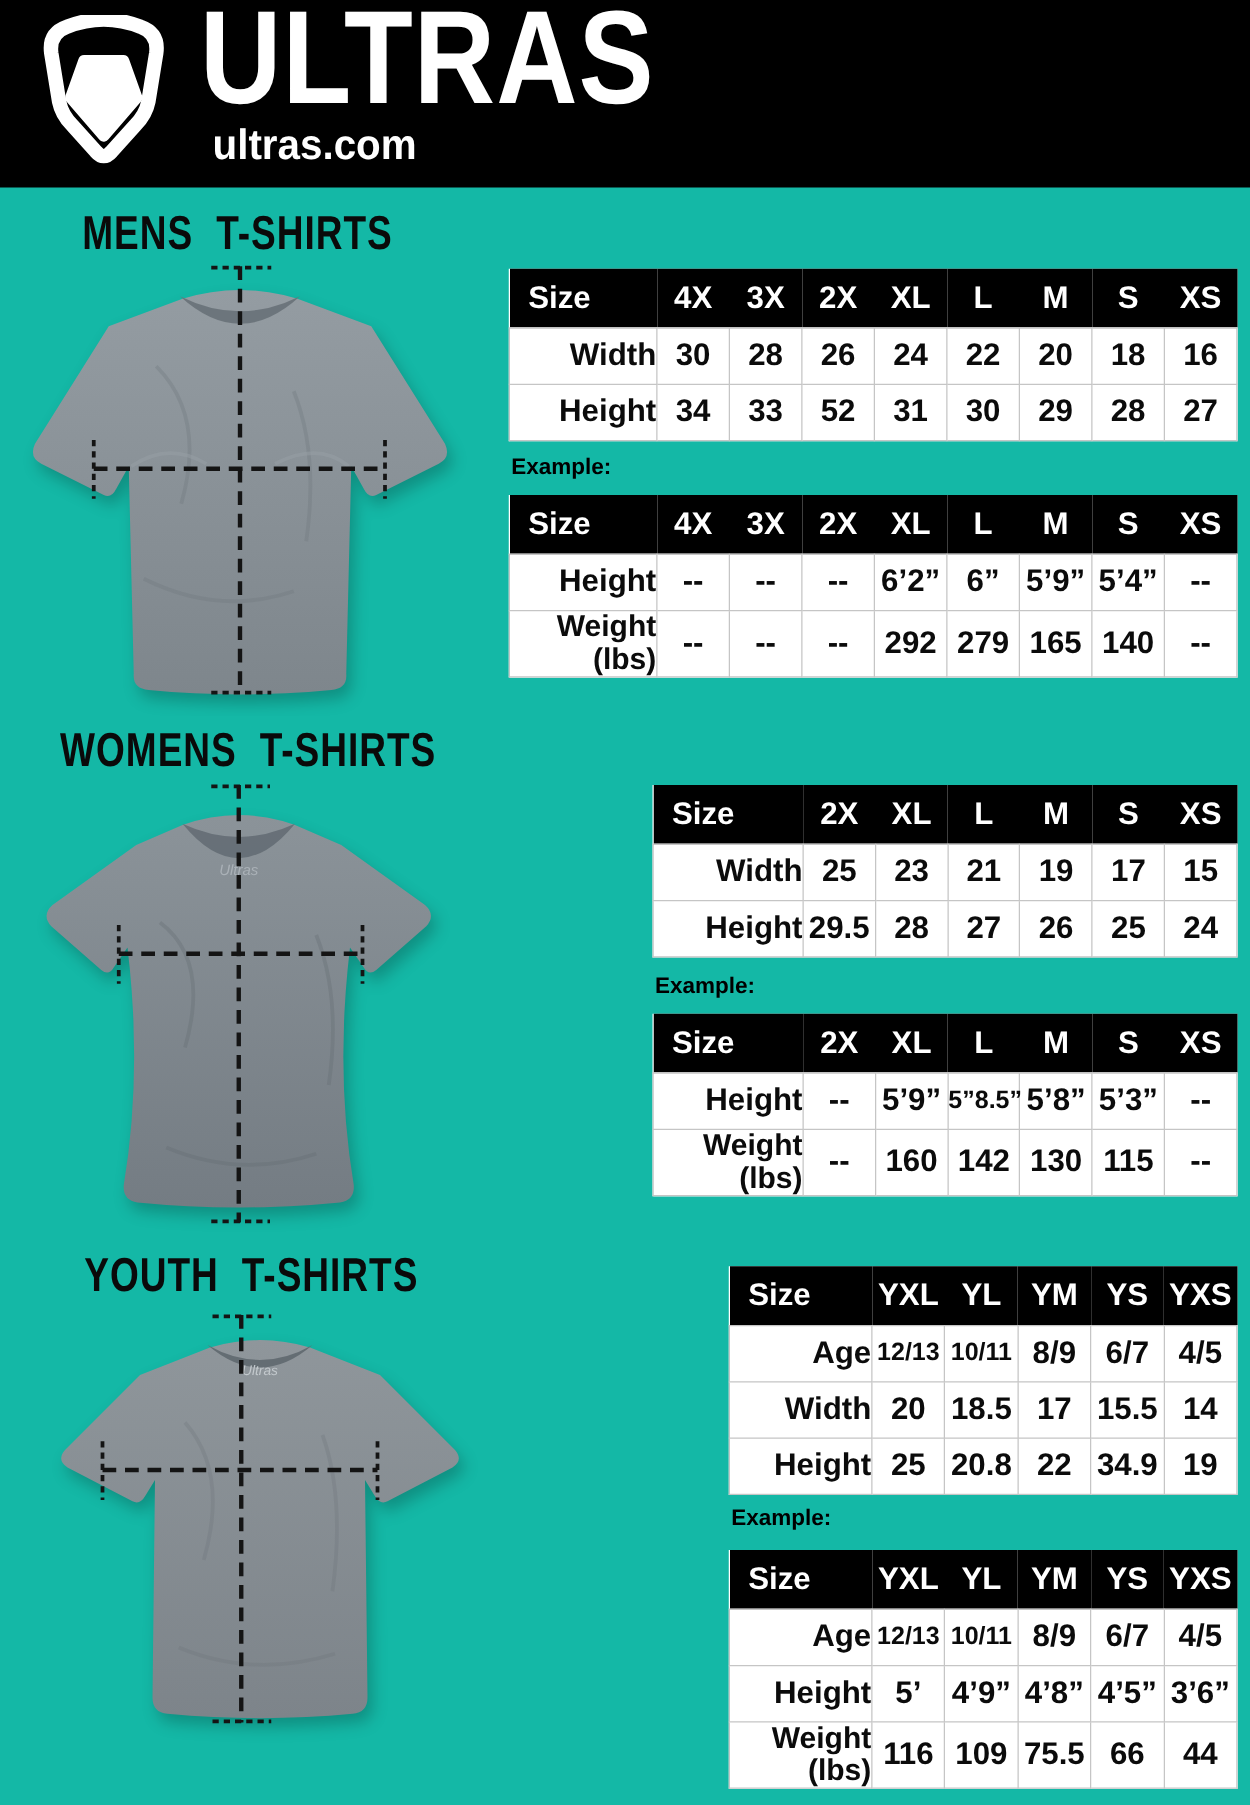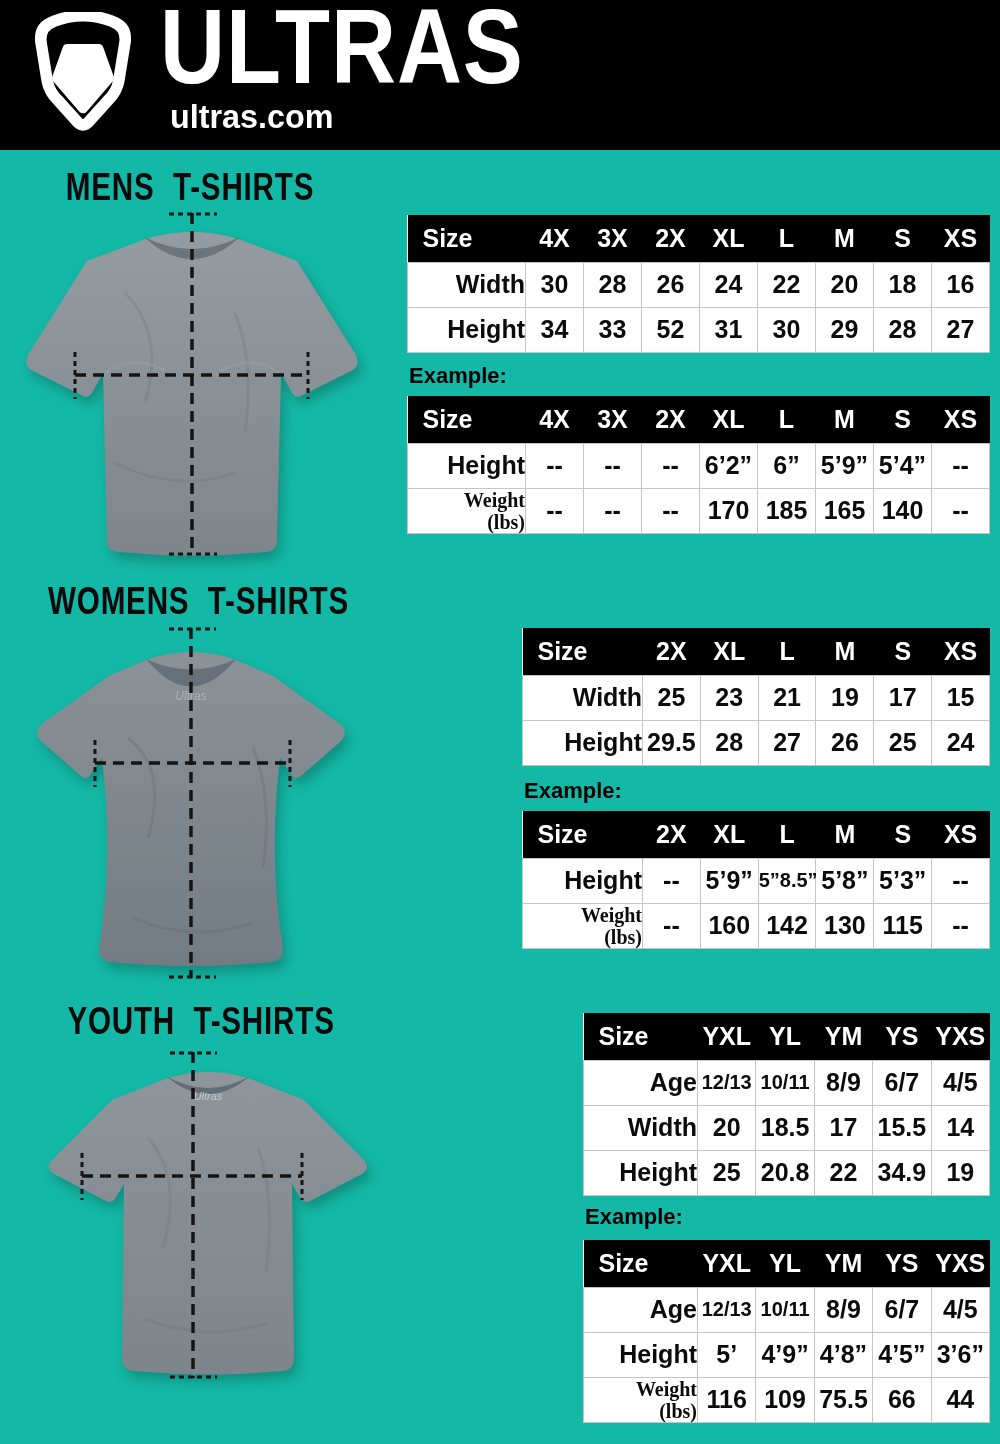--- a/index.html
+++ b/index.html
@@ -46,30 +46,30 @@
     background:#000; color:#fff; font-size:25px; font-weight:bold; height:47px;
     text-align:center; padding:0; border:none;
   }
   .size-table thead th:first-child { text-align:left; padding-left:15px; width:var(--fc); }
   .size-table tbody td {
     background:#fff; border:1px solid #c5c5c5; font-size:25px; font-weight:bold;
     color:#0b0b0b; text-align:center; height:45px; padding:0;
   }
   .size-table tbody td.row-label { text-align:right; padding-left:15px; }
   .size-table tbody td.small { font-size:20px;text-align:center; }
-  .size-table tbody td.multiline { font-size:20px; line-height:1.1; white-space:pre-line;font-family:Liberation Serif, serif; }
+  .size-table tbody td.multiline { font-size:24px; line-height:1.1; white-space:pre-line; }
 
   #mens-size-table    { left:407px; top:215px;  width:583px; --fc:118px; }
   #mens-example-table { left:407px; top:396px;  width:583px; --fc:118px; }
   #womens-size-table    { left:522px; top:628px; width:468px; --fc:120px; }
   #womens-example-table { left:522px; top:811px; width:468px; --fc:120px; }
   #youth-size-table    { left:583px; top:1013px; width:407px; --fc:114px; }
   #youth-example-table { left:583px; top:1240px; width:407px; --fc:114px; }
 
-  .example-label { position:absolute; font-weight:bold; font-size:22px; color:#000; }
+  .example-label { position:absolute; font-weight:bold; font-size:18px; color:#000; }
   #mens-example-label   { left:409px; top:363px; }
   #womens-example-label { left:524px; top:778px; }
   #youth-example-label  { left:585px; top:1204px; }
 </style>
 </head>
 <body>
 
 <div class="page">
 
   <header class="brand-bar">
@@ -173,22 +173,22 @@
           <td>5’9”</td>
           <td>5’4”</td>
           <td>--</td>
         </tr>
         <tr>
           <td class="row-label multiline">Weight
 (lbs)</td>
           <td>--</td>
           <td>--</td>
           <td>--</td>
-          <td>170</td>
-          <td>185</td>
+          <td>292</td>
+          <td>279</td>
           <td>165</td>
           <td>140</td>
           <td>--</td>
         </tr>
       </tbody>
     </table>
 
   <h2 class="section-title" id="womens-title">WOMENS T-SHIRTS</h2>
 
   <div class="shirt" id="womens-shirt">

